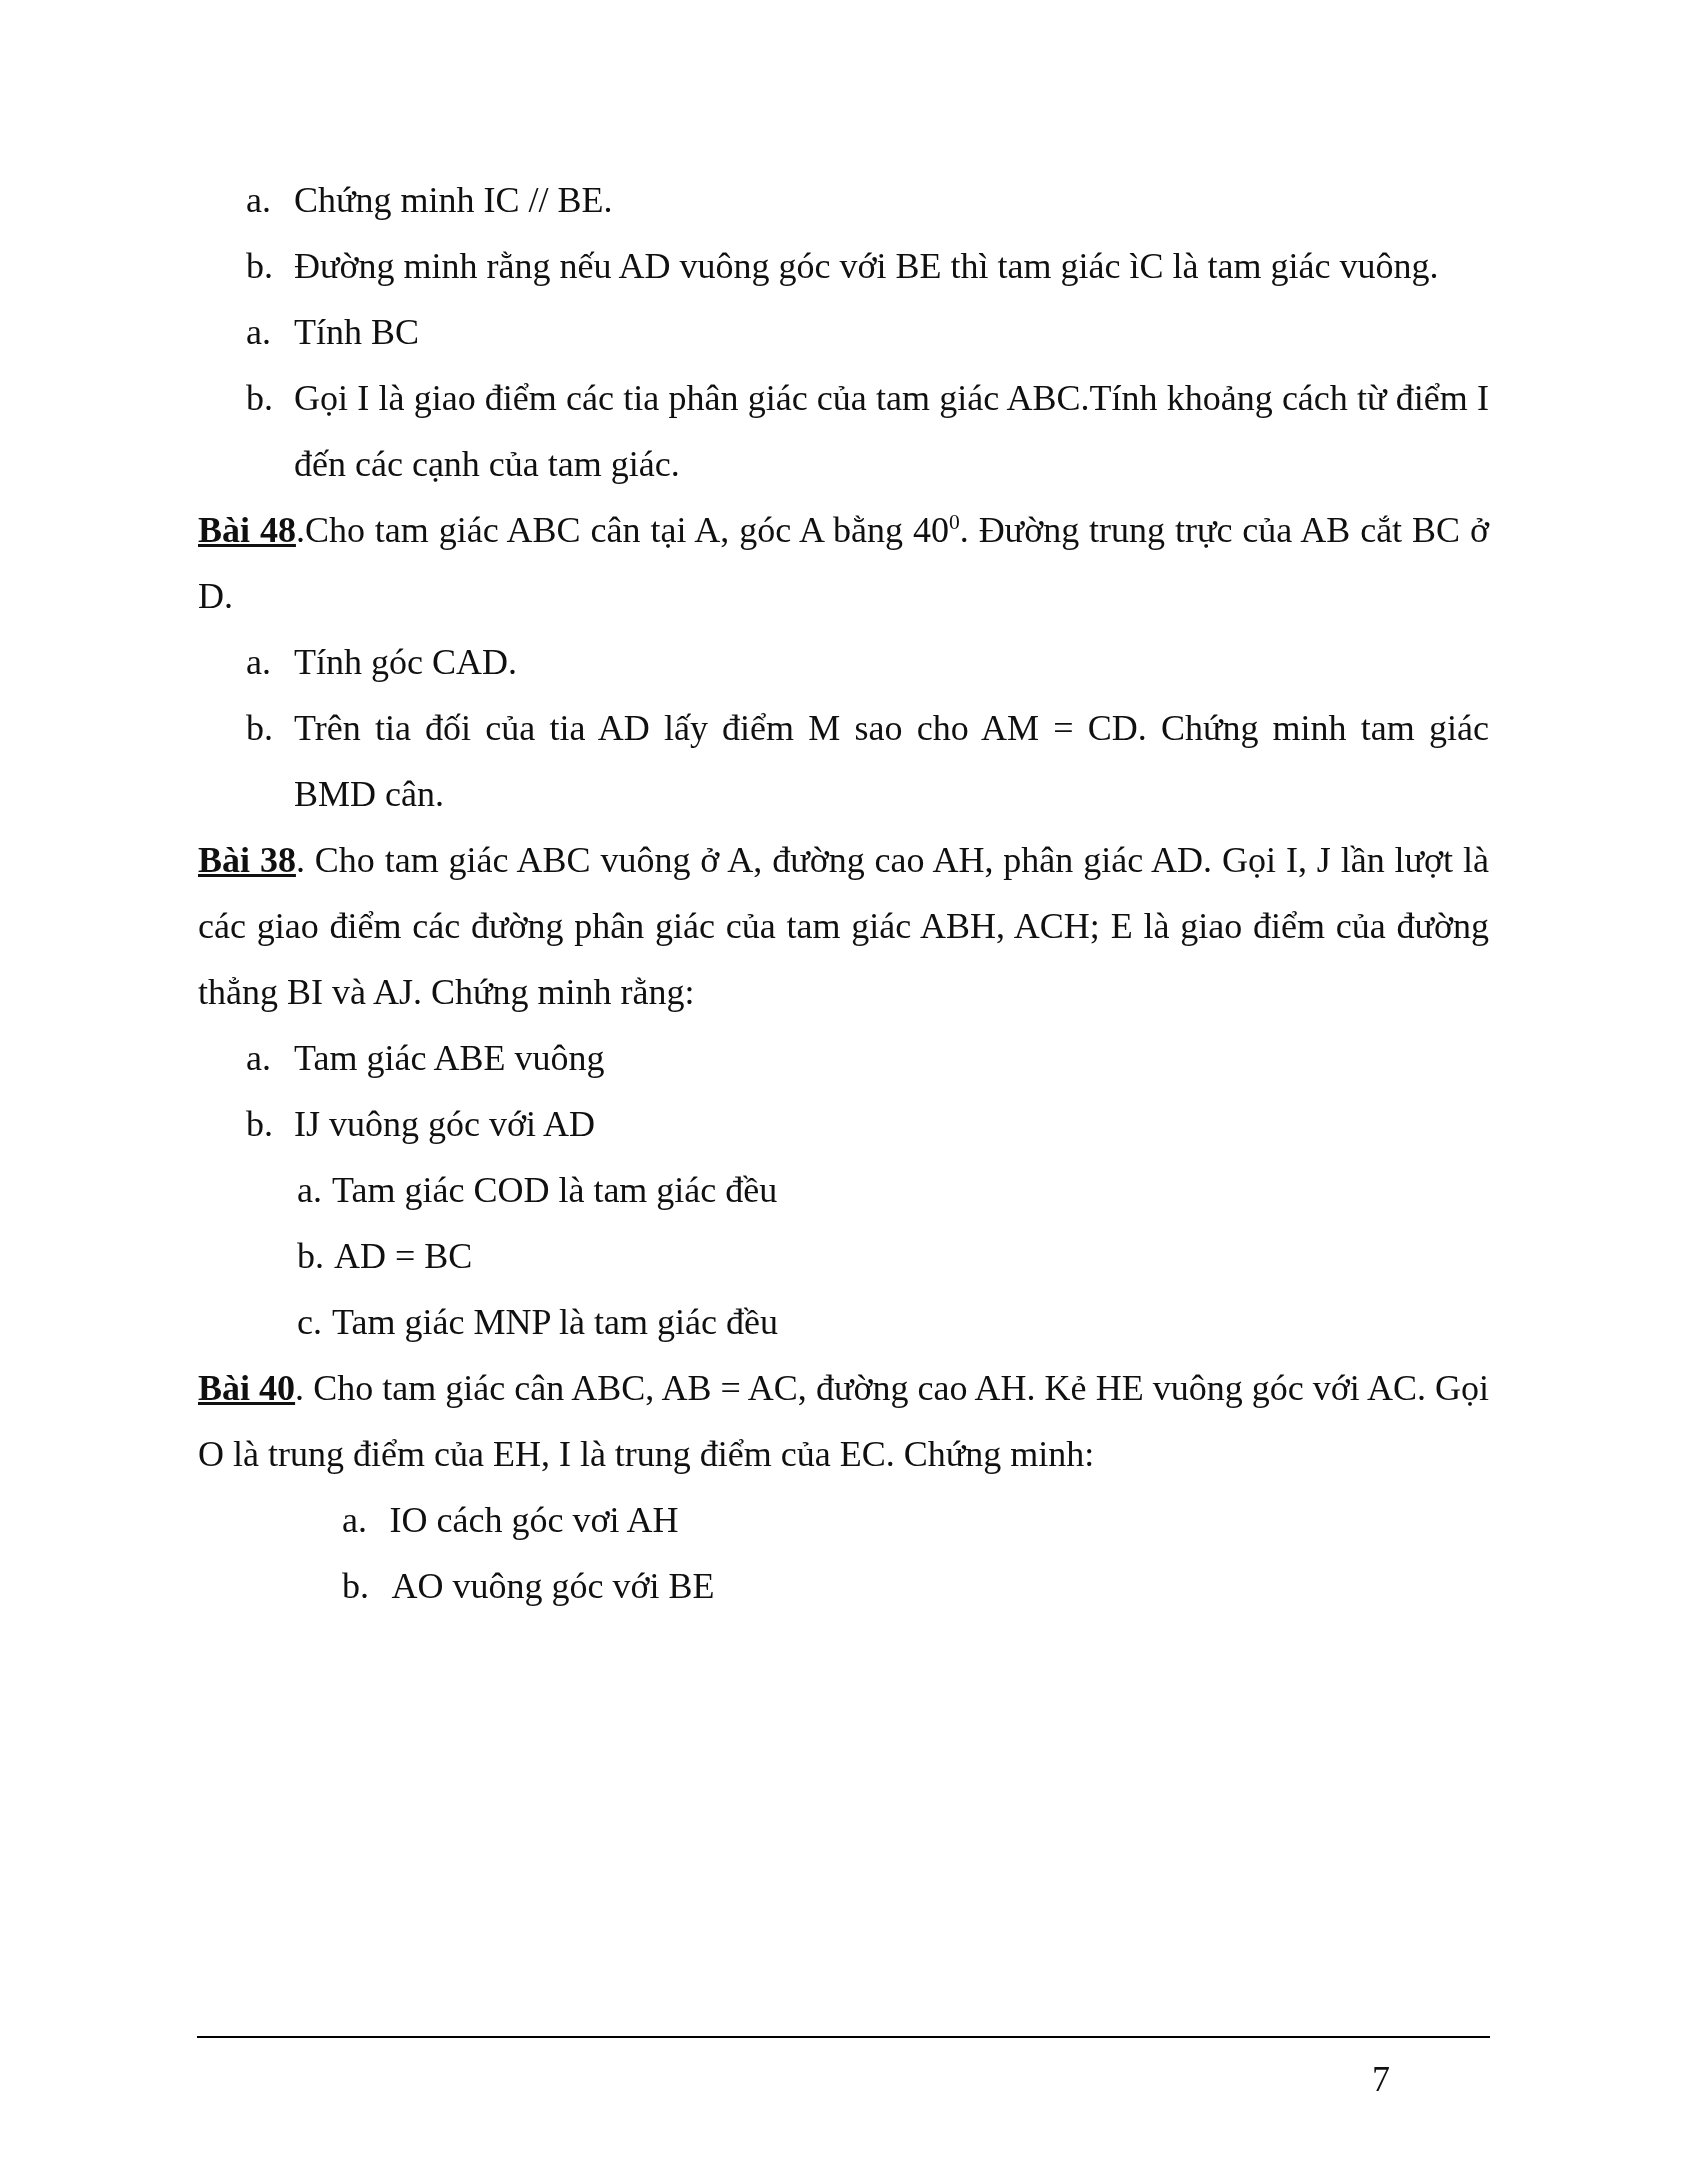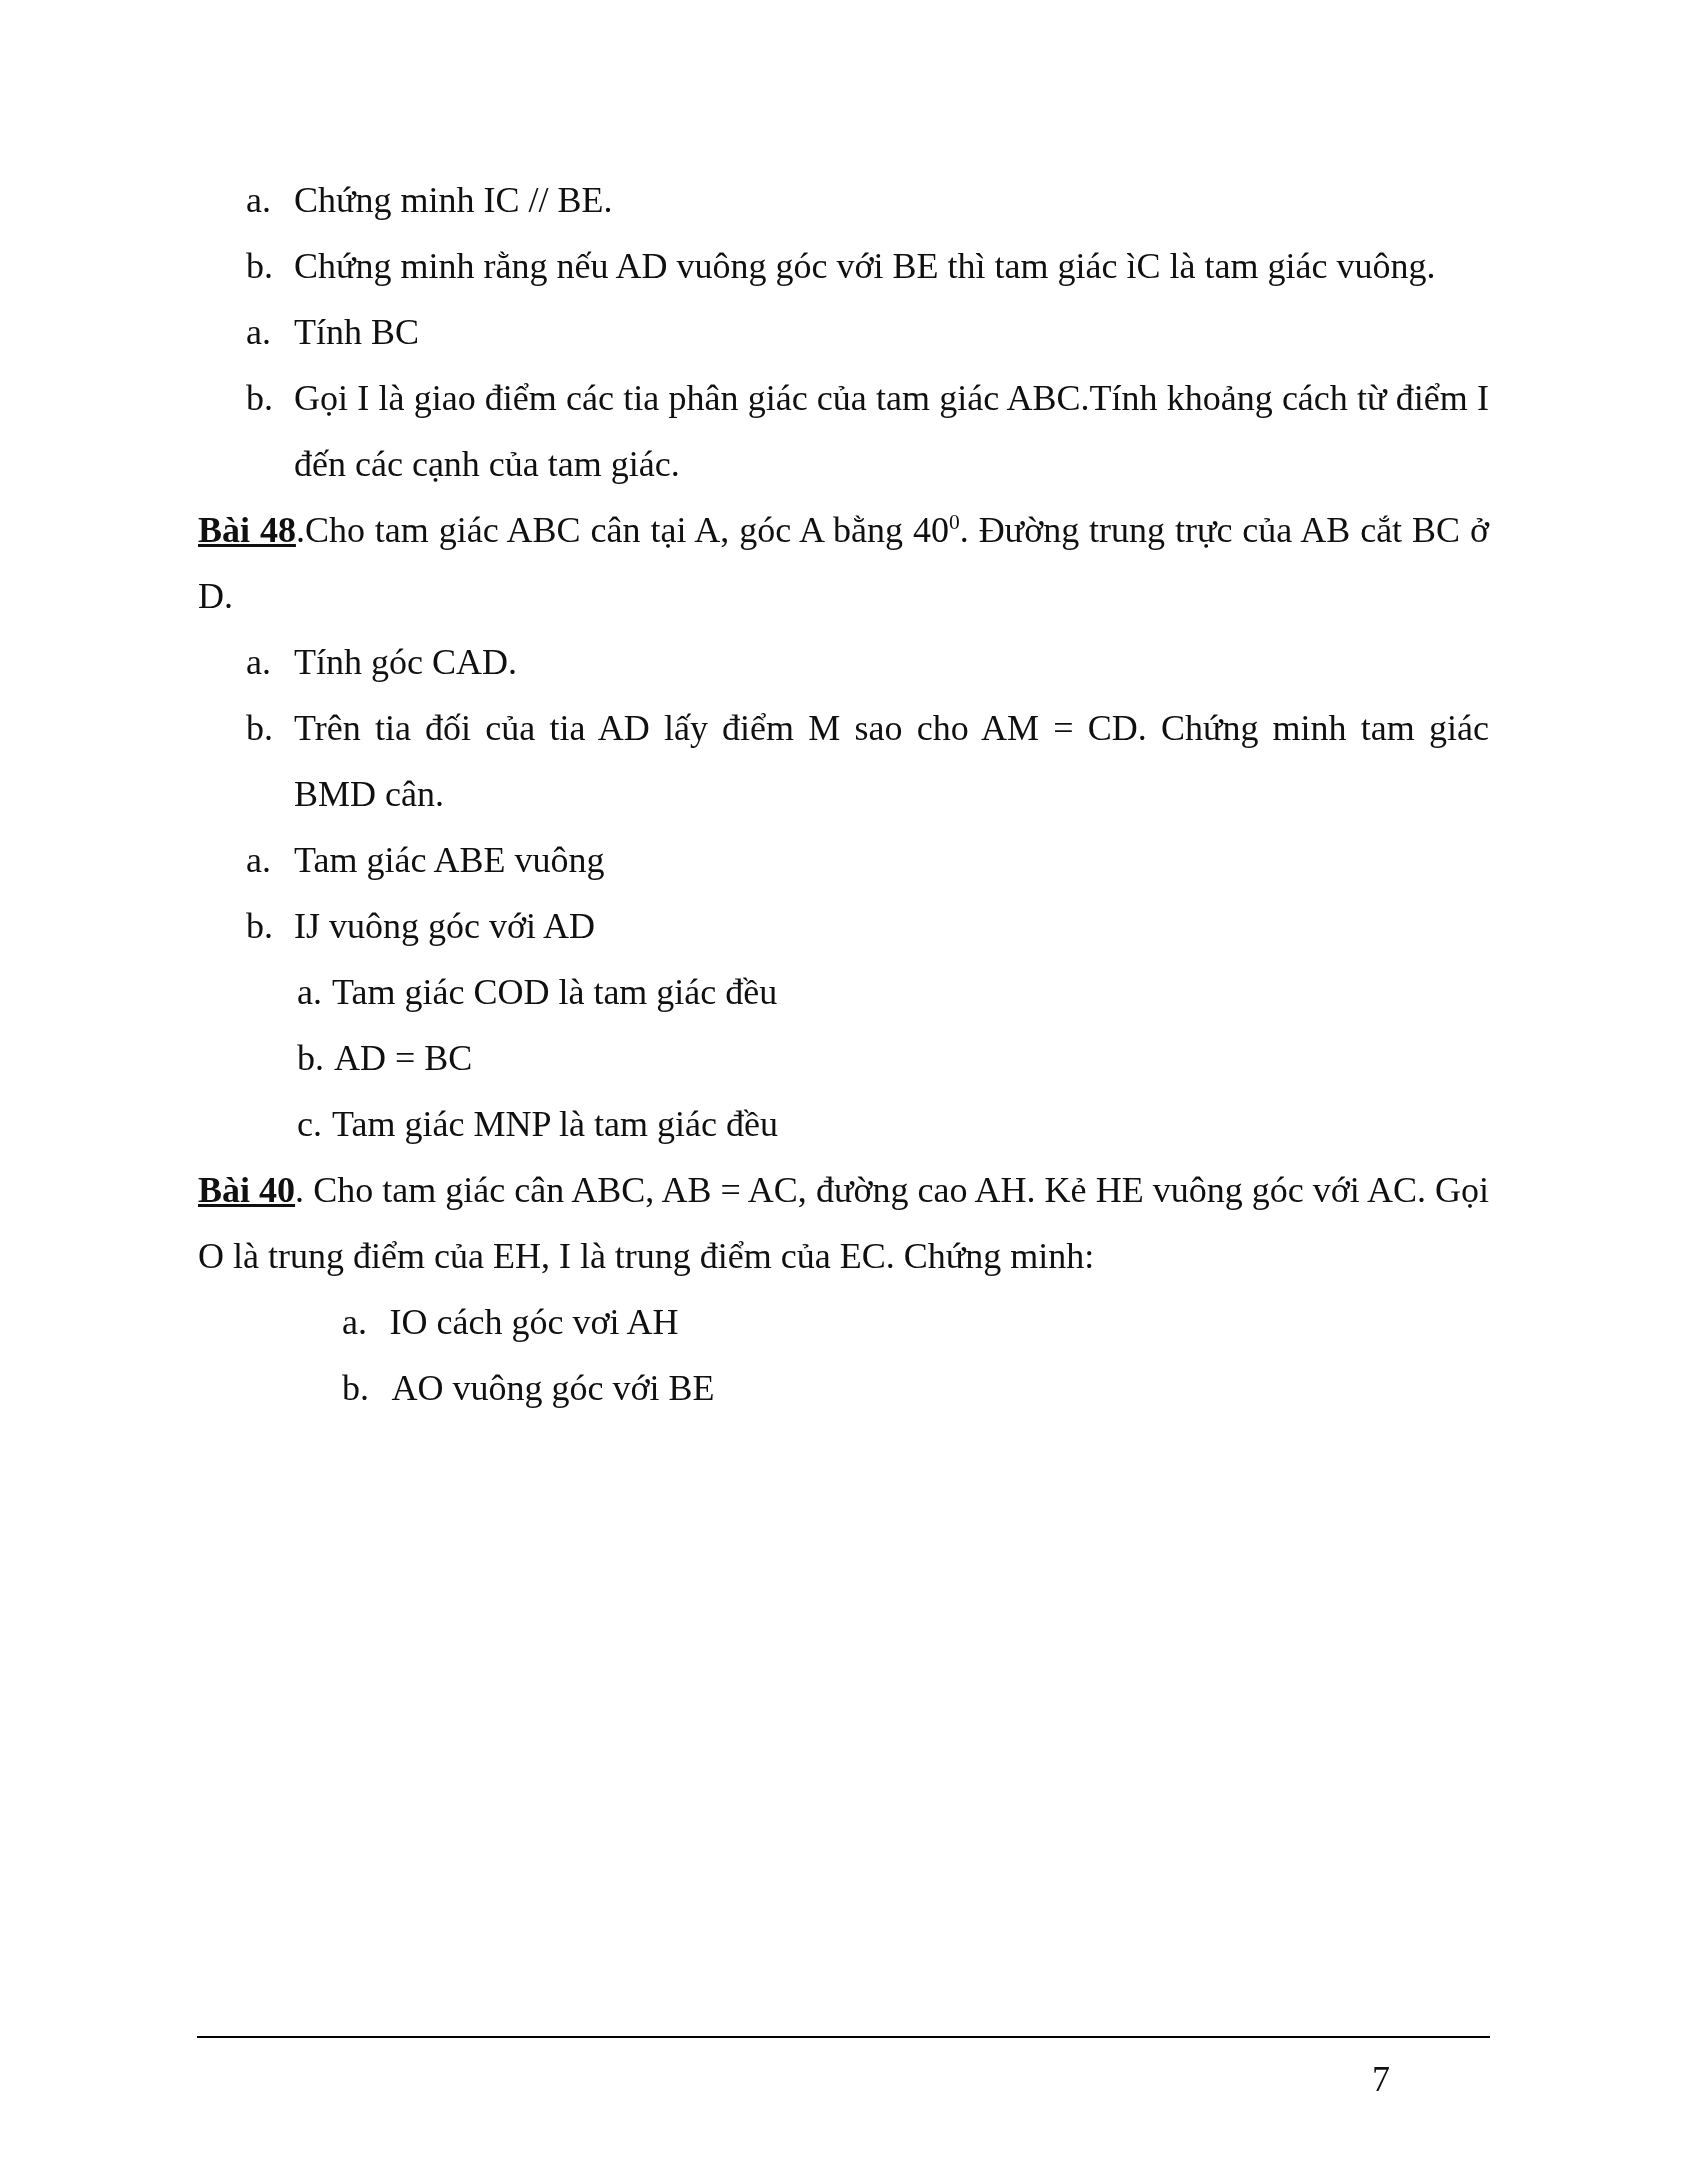--- a/index.html
+++ b/index.html
@@ -55,21 +55,21 @@
 <body>
 
 <div class="doc">
     <div class="list level1">
       <div class="list-item">
         <span class="label">a.</span>
         <div class="text"><span>Chứng minh IC // BE.</span></div>
       </div>
       <div class="list-item">
         <span class="label">b.</span>
-        <div class="text"><span>Chứng minh rằng nếu AD vuông góc với BE thì tam giác ìC là tam giác vuông.</span></div>
+        <div class="text"><span>Đường minh rằng nếu AD vuông góc với BE thì tam giác ìC là tam giác vuông.</span></div>
       </div>
     </div>
     <div class="list level1">
       <div class="list-item">
         <span class="label">a.</span>
         <div class="text"><span>Tính BC</span></div>
       </div>
       <div class="list-item">
         <span class="label">b.</span>
         <div class="text"><span>Gọi I là giao điểm các tia phân giác của tam giác ABC.Tính khoảng cách từ điểm I đến các cạnh của tam giác.</span></div>
@@ -79,20 +79,21 @@
     <div class="list level1">
       <div class="list-item">
         <span class="label">a.</span>
         <div class="text"><span>Tính góc CAD.</span></div>
       </div>
       <div class="list-item">
         <span class="label">b.</span>
         <div class="text"><span>Trên tia đối của tia AD lấy điểm M sao cho AM = CD. Chứng minh tam giác BMD cân.</span></div>
       </div>
     </div>
+    <div class="para"><span class="b u">Bài 38</span><span>. Cho tam giác ABC vuông ở A, đường cao AH, phân giác AD. Gọi I, J lần lượt là các giao điểm các đường phân giác của tam giác ABH, ACH; E là giao điểm của đường thẳng BI và AJ. Chứng minh rằng:</span></div>
     <div class="list level1">
       <div class="list-item">
         <span class="label">a.</span>
         <div class="text"><span>Tam giác ABE  vuông</span></div>
       </div>
       <div class="list-item">
         <span class="label">b.</span>
         <div class="text"><span>IJ vuông góc với AD</span></div>
       </div>
     </div>

